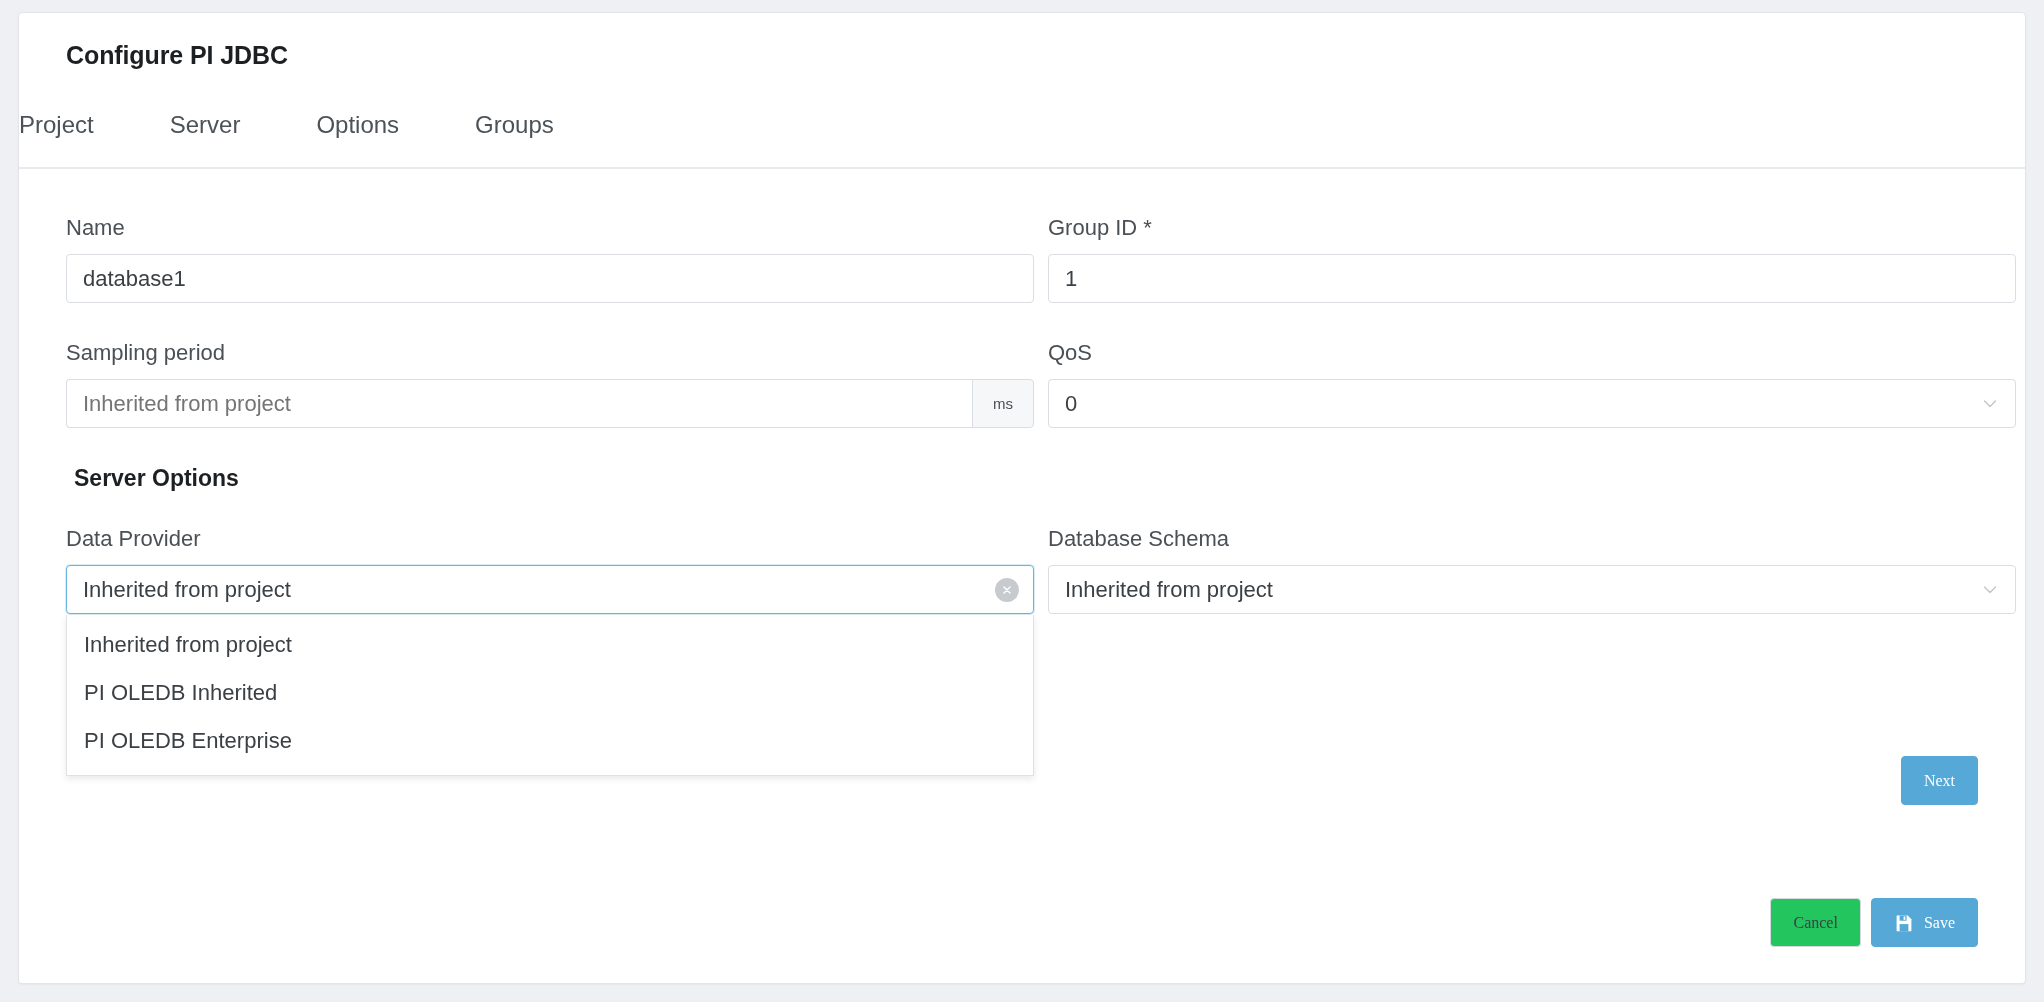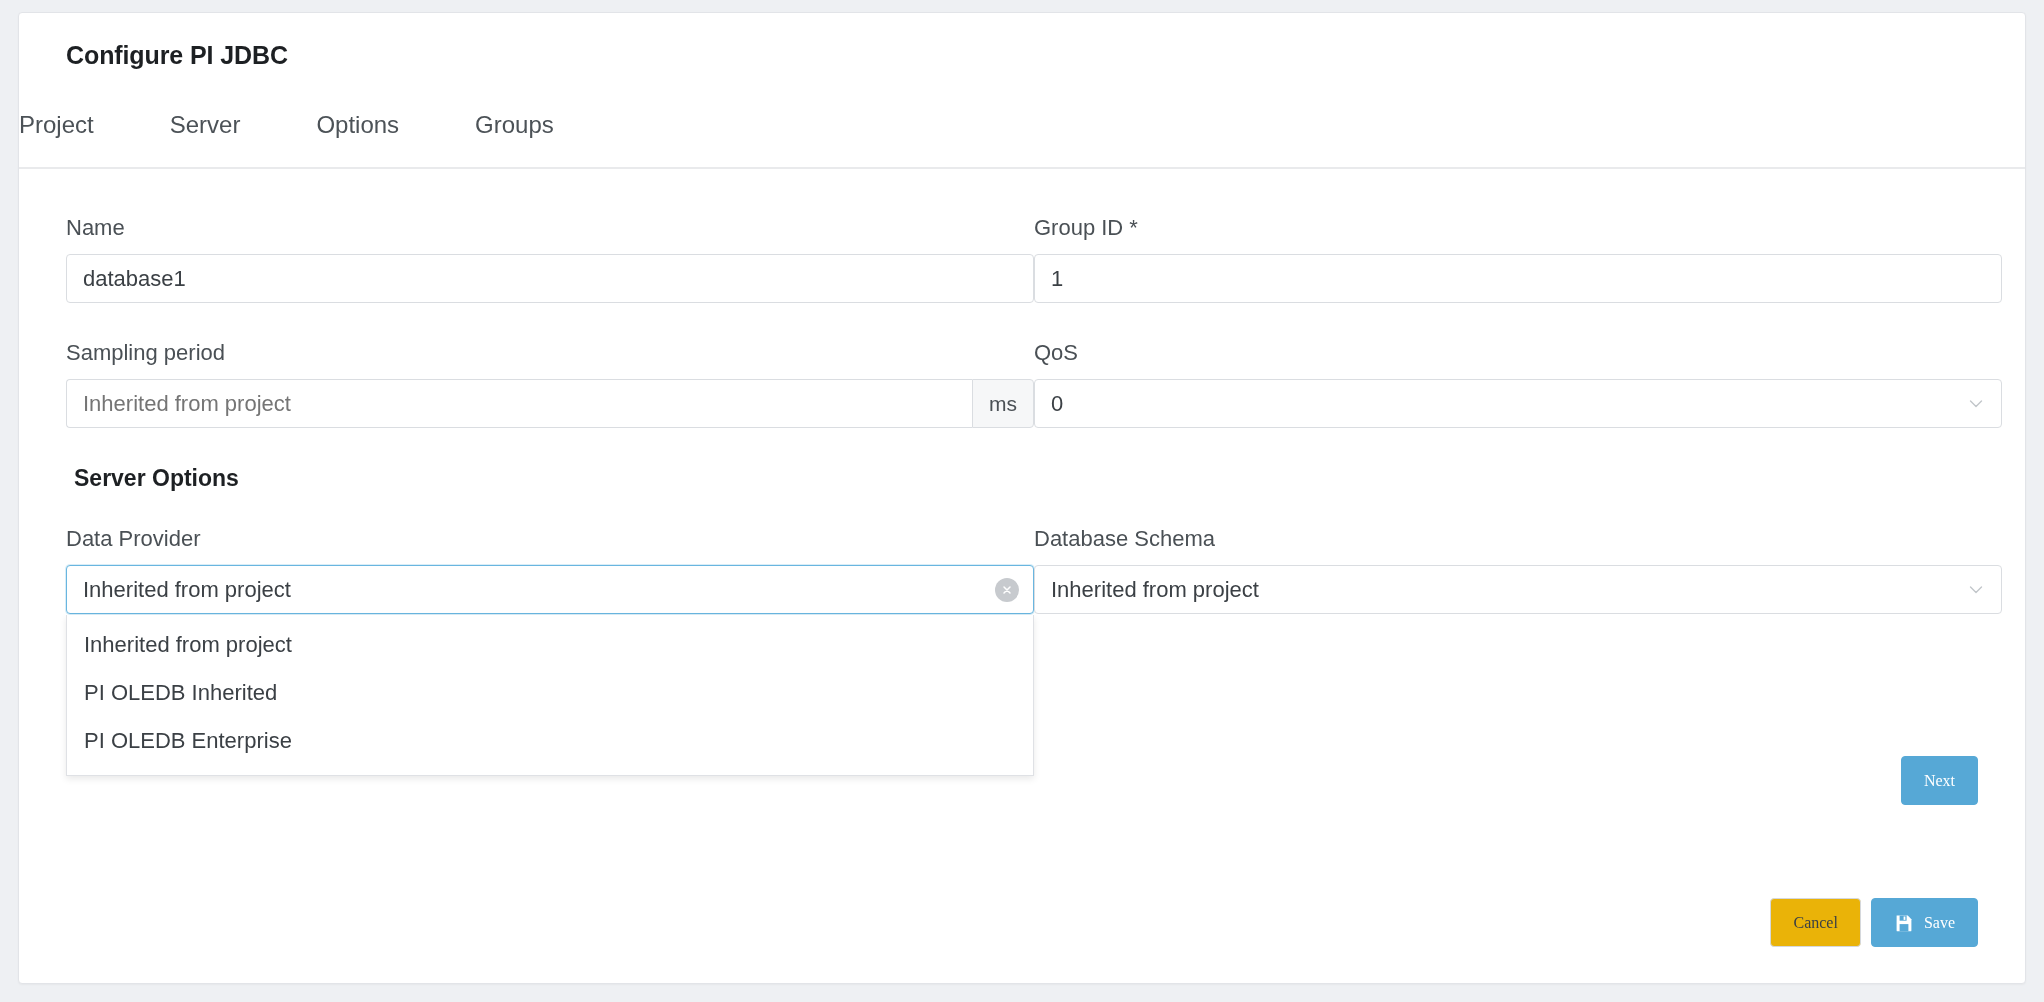--- a/index.html
+++ b/index.html
@@ -81,20 +81,21 @@
     position: absolute;
     left: 0;
     top: 158px;
     right: 0;
     bottom: 0;
     padding: 44px 47px 0 47px;
   }
 
   .row {
     display: flex;
+    gap: 14px;
     margin-bottom: 37px;
   }
   .col {
     width: 968px;
     flex: 0 0 968px;
     position: relative;
   }
 
   .field-label {
     font-size: 22px;
@@ -134,21 +135,21 @@
   }
   .addon {
     flex: 0 0 auto;
     min-width: 62px;
     height: 49px;
     border: 1px solid #dadde1;
     border-top-right-radius: 4px;
     border-bottom-right-radius: 4px;
     background: #f6f7f8;
     color: #4a5055;
-    font-size: 21px;
+    font-size: 15px;
     display: flex;
     align-items: center;
     justify-content: center;
     padding: 0 16px;
   }
 
   
   .select {
     position: relative;
     flex: 1 1 auto;
@@ -243,21 +244,21 @@
     gap: 10px;
     border: 1px solid transparent;
     white-space: nowrap;
   }
   .btn-primary {
     background: #56a8d6;
     color: #ffffff;
     border-color: #56a8d6;
   }
   .btn-default {
-    background: #eab308;
+    background: #22c55e;
     color: #3b4045;
     border-color: #d5d8dc;
   }
   .btn .ico { display: inline-flex; align-items: center; }
   .btn .ico svg { display: block; }
 
   .footer-actions {
     position: absolute;
     right: 47px;
     bottom: 36px;

